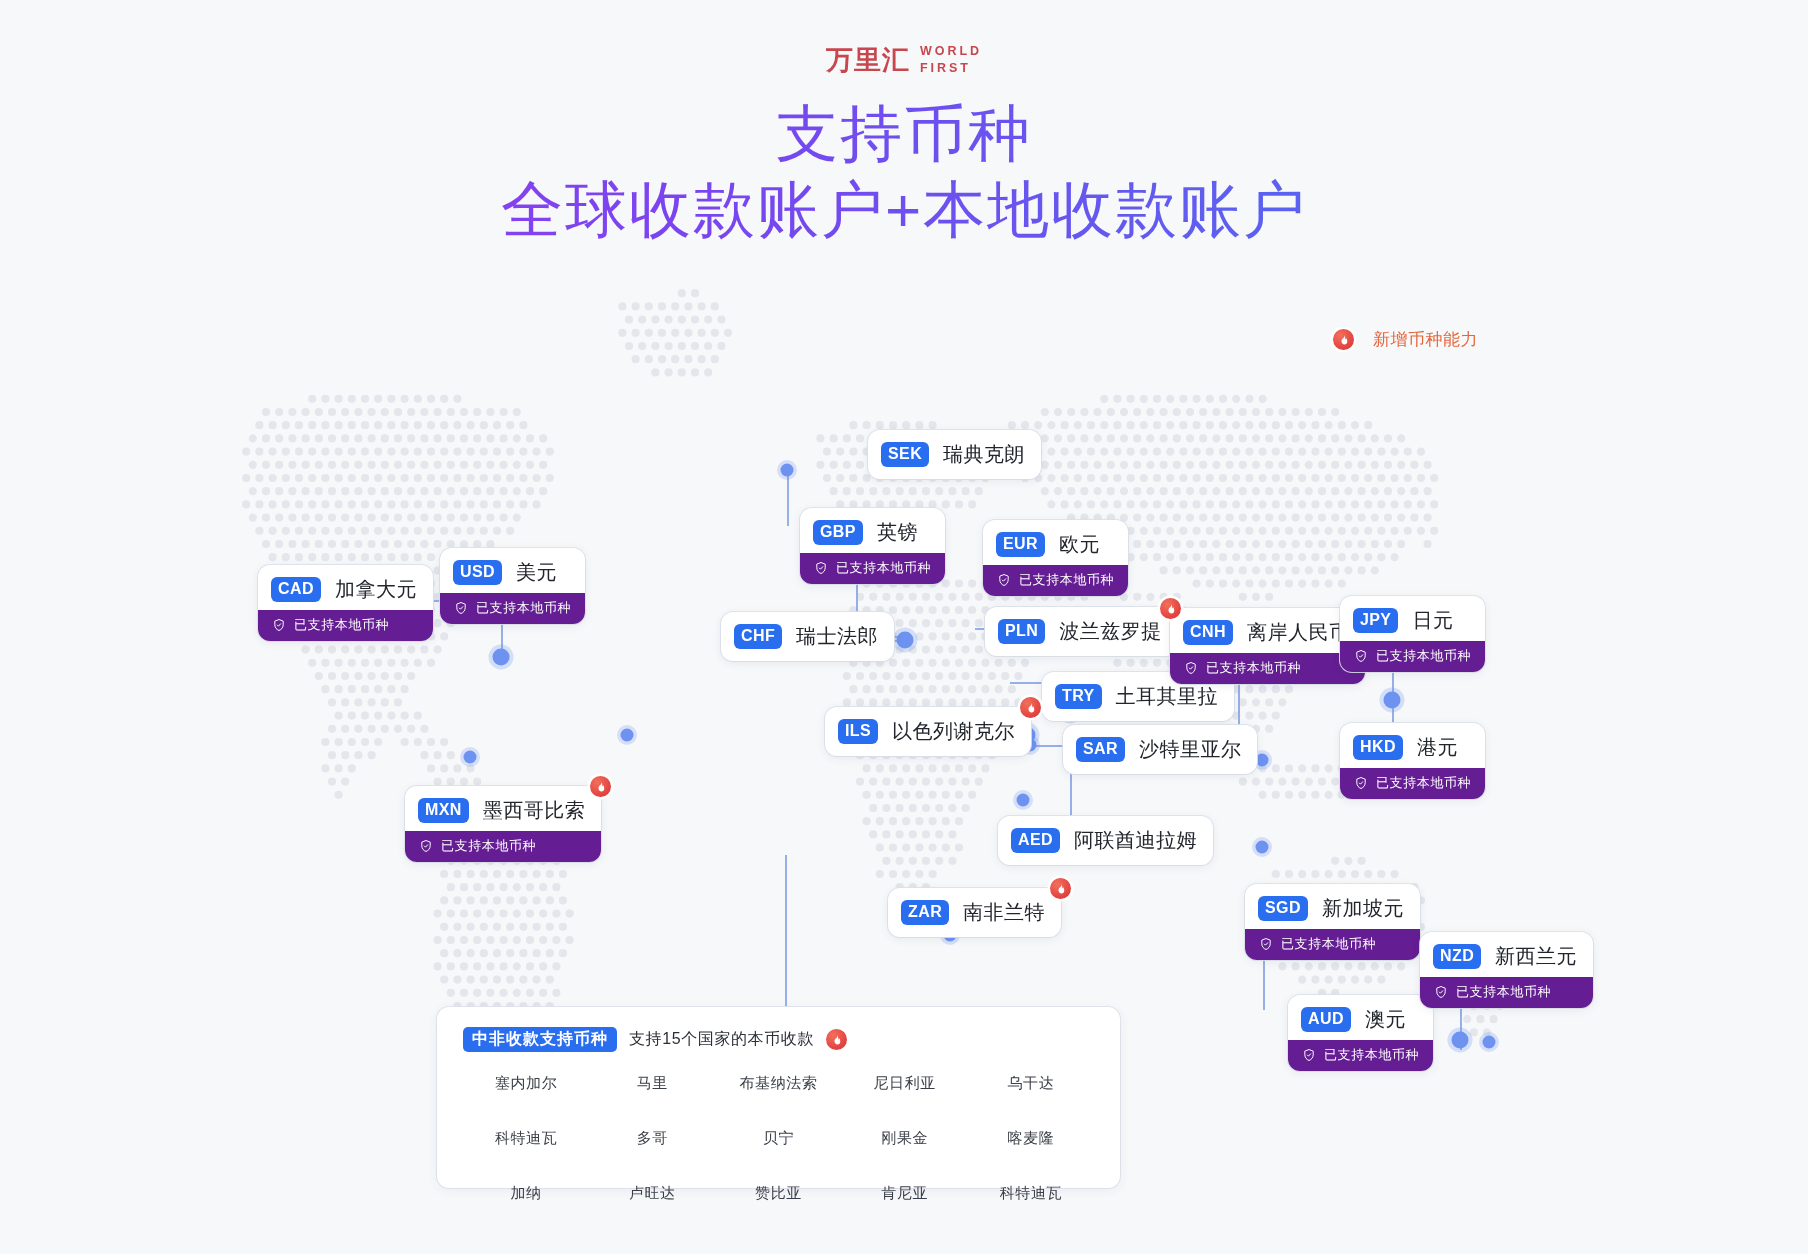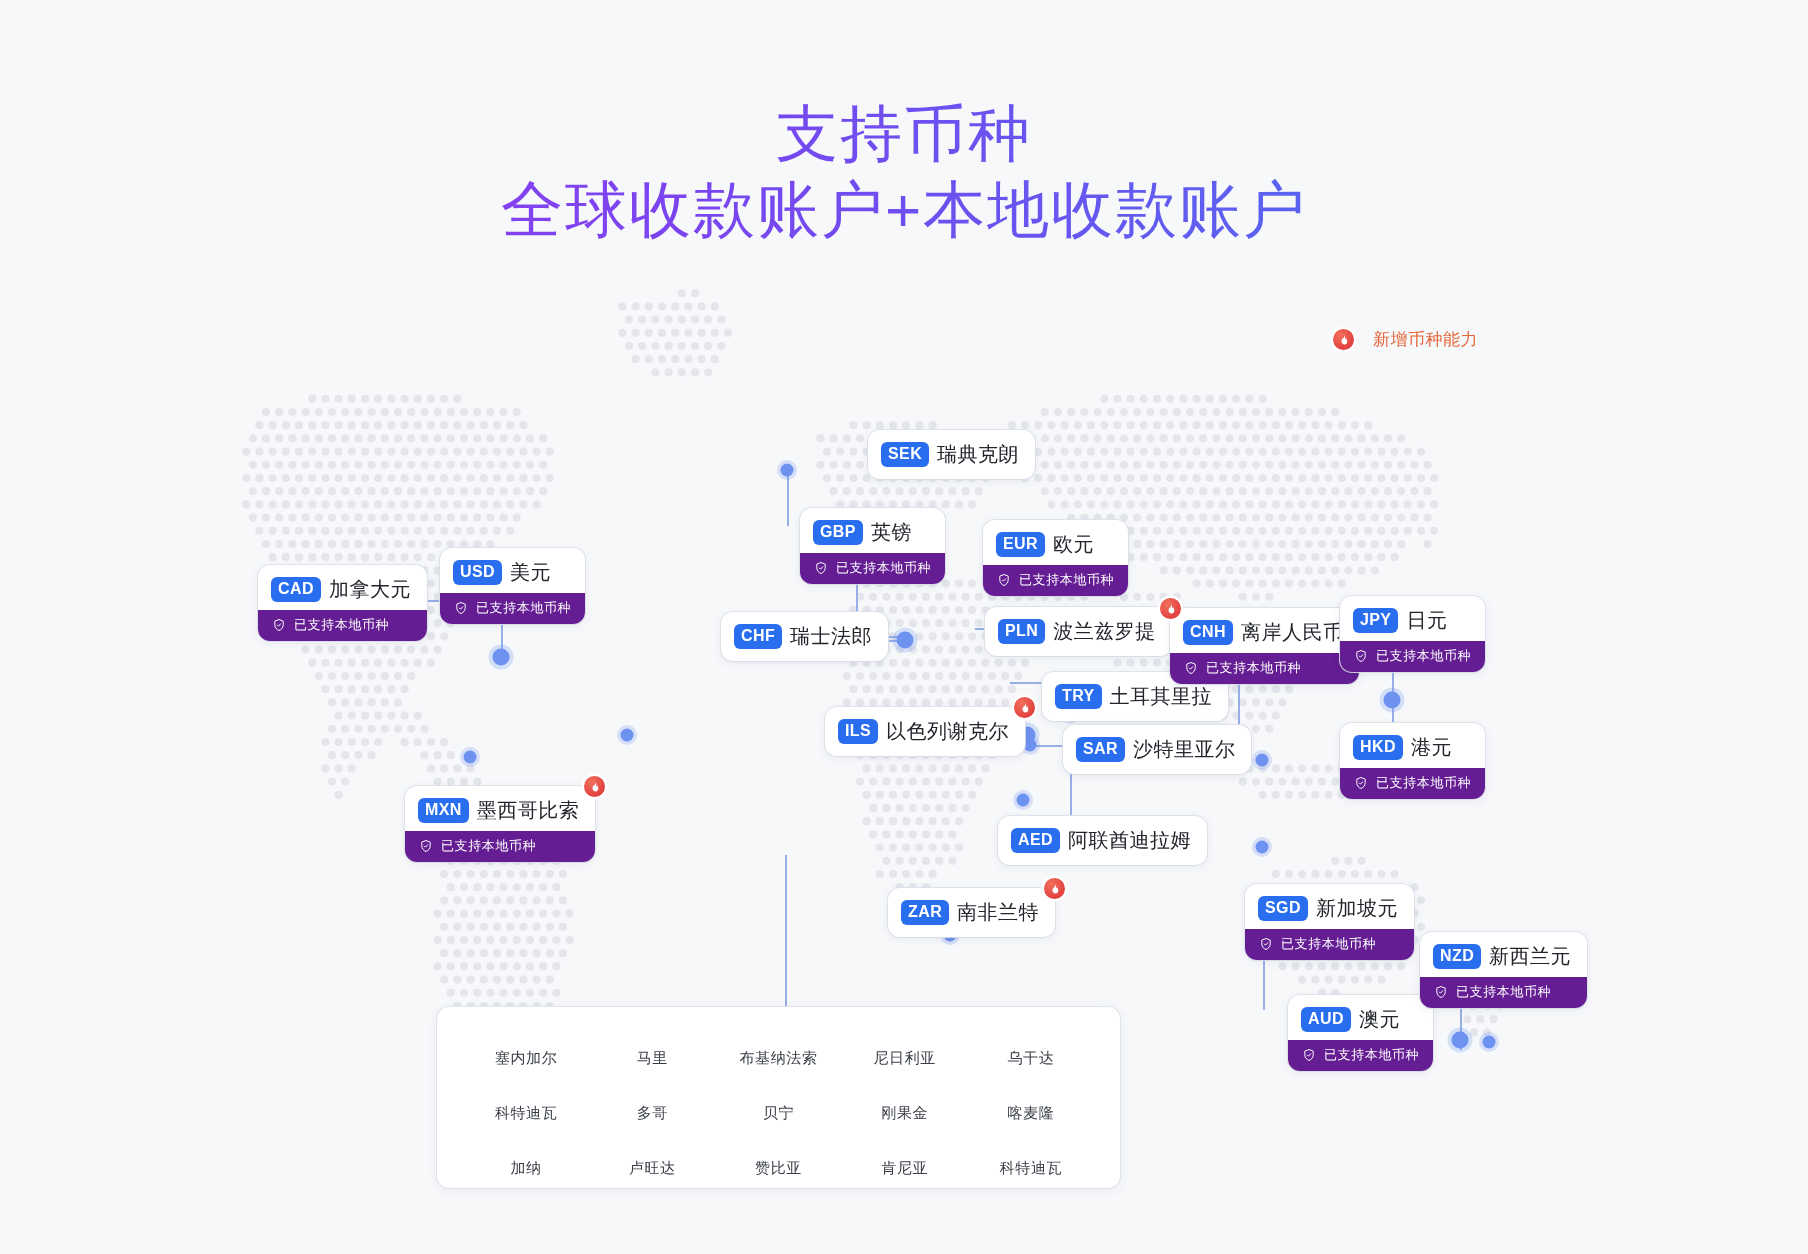--- a/index.html
+++ b/index.html
@@ -71,21 +71,21 @@
   
   .card {
     position: absolute;
     background: #ffffff;
     border-radius: 12px;
     box-shadow: 0 2px 10px rgba(40,55,90,.085), 0 0 0 1px rgba(225,228,236,.9);
     display: flex; flex-direction: column;
     overflow: visible;
   }
   .card-main {
-    display: flex; align-items: center; gap: 8px;
+    display: flex; align-items: center; gap: 14px;
     padding: 11px 16px 11px 13px;
     white-space: nowrap;
   }
   .code {
     background: #2a6ef0; color: #ffffff;
     border-radius: 6px;
     font-size: 16px; font-weight: 700; letter-spacing: .4px;
     padding: 4px 7px 5px; line-height: 1;
     flex: none;
   }
@@ -179,20 +179,27 @@
       <div class="pin small" style="left: 1489px; top: 1042px;"></div>
       <div class="pin small" style="left: 627px; top: 735px;"></div>
       <div class="pin small" style="left: 470px; top: 757px;"></div>
       <div class="pin small" style="left: 1023px; top: 800px;"></div>
       <div class="pin small" style="left: 1078px; top: 688px;"></div>
       <div class="pin small" style="left: 1127px; top: 636px;"></div>
       <div class="pin small" style="left: 905px; top: 742px;"></div>
       <div class="pin small" style="left: 1262px; top: 847px;"></div>
     </div>
 
+  <div class="brand">
+    <span class="brand-cn">万里汇</span>
+    <span class="brand-en">
+      <span>WORLD</span><br>
+      <span>FIRST</span>
+    </span>
+  </div>
 
   <div class="title-block">
     <div class="title-line">支持币种</div>
     <div class="title-line">全球收款账户+本地收款账户</div>
   </div>
 
   <div class="legend">
     <span class="new-badge">
       <svg viewBox="0 0 24 24" aria-hidden="true">
         <path d="M13 2c.6 3.4-1.2 5.1-2.8 6.6C8.5 10.2 7 11.7 7 14.4 7 18 9.8 21 13 21s5.5-2.6 5.5-6.2c0-2.6-1.2-4.6-2.4-6.1-.3 1-.9 1.8-1.7 2.3.5-3.3-.5-6.5-1.4-9z" fill="#fff"></path>
@@ -431,20 +438,29 @@
               <path d="M12 2.6 4.8 5.4v6.2c0 4.6 3 8.3 7.2 9.8 4.2-1.5 7.2-5.2 7.2-9.8V5.4z" fill="none" stroke="#ffffff" stroke-width="1.7"></path>
               <path d="M9.2 12.1l1.9 1.9 3.8-4.1" fill="none" stroke="#ffffff" stroke-width="1.7" stroke-linecap="round" stroke-linejoin="round"></path>
             </svg>
           </span>
           <span>已支持本地币种</span>
         </div>
       </div>
     </div>
 
   <div class="africa-panel">
+    <div class="africa-head">
+      <span class="africa-tag">中非收款支持币种</span>
+      <span class="africa-sub">支持15个国家的本币收款</span>
+      <span class="new-badge">
+        <svg viewBox="0 0 24 24" aria-hidden="true">
+          <path d="M13 2c.6 3.4-1.2 5.1-2.8 6.6C8.5 10.2 7 11.7 7 14.4 7 18 9.8 21 13 21s5.5-2.6 5.5-6.2c0-2.6-1.2-4.6-2.4-6.1-.3 1-.9 1.8-1.7 2.3.5-3.3-.5-6.5-1.4-9z" fill="#fff"></path>
+        </svg>
+      </span>
+    </div>
     <div class="africa-grid" id="africa-grid">
         <span>塞内加尔</span>
         <span>马里</span>
         <span>布基纳法索</span>
         <span>尼日利亚</span>
         <span>乌干达</span>
         <span>科特迪瓦</span>
         <span>多哥</span>
         <span>贝宁</span>
         <span>刚果金</span>

